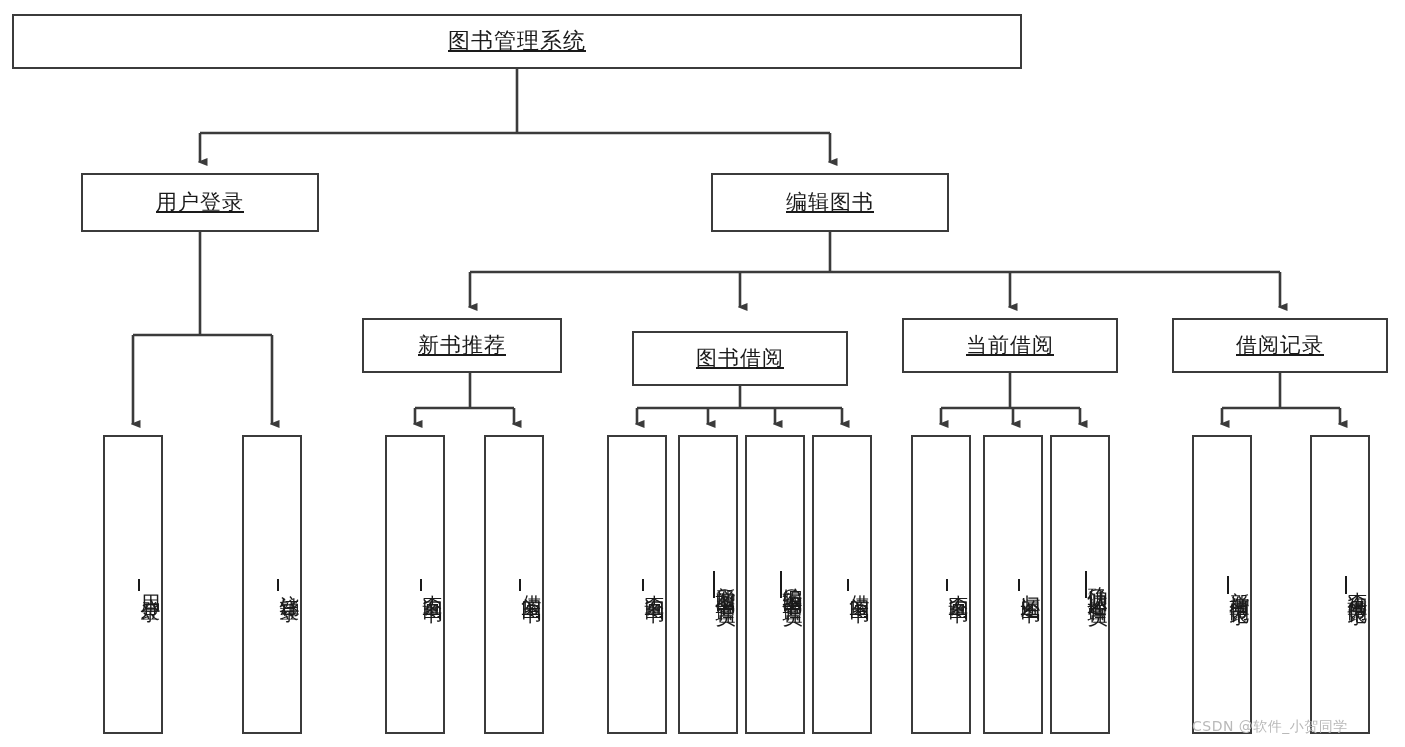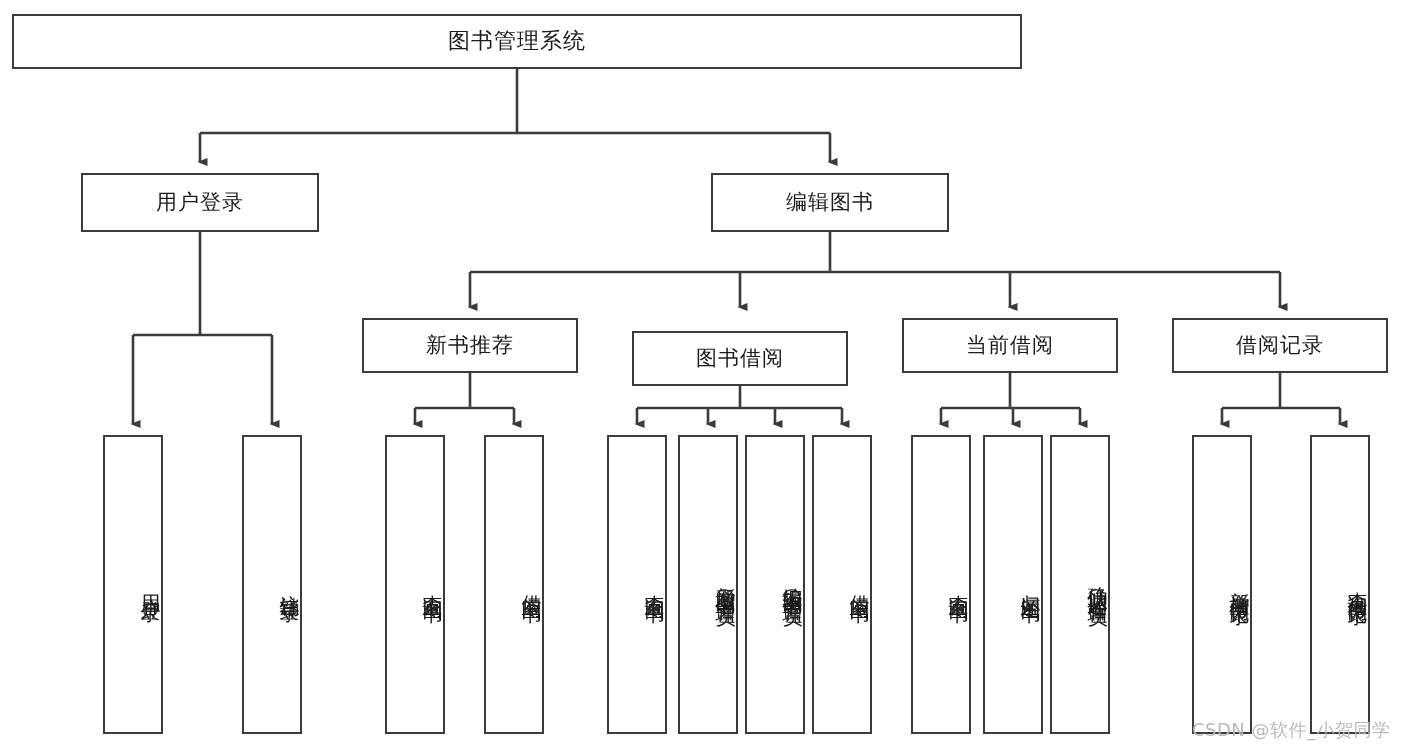--- a/index.html
+++ b/index.html
@@ -30,20 +30,21 @@
     position: absolute;
     box-sizing: border-box;
     background: #ffffff;
     border: 2px solid #3b3b3b;
     display: flex;
     align-items: center;
     justify-content: center;
     text-align: center;
     color: #1a1a1a;
     z-index: 2;
+    text-decoration: underline;
   }
   .node-h {
     font-size: 21px;
     line-height: 1.2;
     letter-spacing: 1px;
   }
   .node-root {
     font-size: 22px;
   }
   .node-v {
@@ -57,21 +58,21 @@
     align-items: flex-start;
     justify-content: center;
   }
   .node-v .vtext {
     display: block;
     writing-mode: vertical-rl;
     text-orientation: upright;
   }
   .watermark {
     position: absolute;
-    font-size: 18px;
+    font-size: 14px;
     color: #b9b9b9;
     white-space: nowrap;
     letter-spacing: 0.5px;
     z-index: 5;
   }
 </style>
 </head>
 <body>
 
 <div id="canvas">
@@ -123,21 +124,21 @@
       <span>图书管理系统</span>
     </div>
 
   <div class="node node-h" style="left: 81px; top: 173px; width: 238px; height: 59px;">
       <span>用户登录</span>
     </div>
   <div class="node node-h" style="left: 711px; top: 173px; width: 238px; height: 59px;">
       <span>编辑图书</span>
     </div>
 
-  <div class="node node-h" style="left: 362px; top: 318px; width: 216px; height: 55px;">
+  <div class="node node-h" style="left: 362px; top: 318px; width: 200px; height: 55px;">
       <span>新书推荐</span>
     </div>
   <div class="node node-h" style="left: 632px; top: 331px; width: 216px; height: 55px;">
       <span>图书借阅</span>
     </div>
   <div class="node node-h" style="left: 902px; top: 318px; width: 216px; height: 55px;">
       <span>当前借阅</span>
     </div>
   <div class="node node-h" style="left: 1172px; top: 318px; width: 216px; height: 55px;">
       <span>借阅记录</span>

